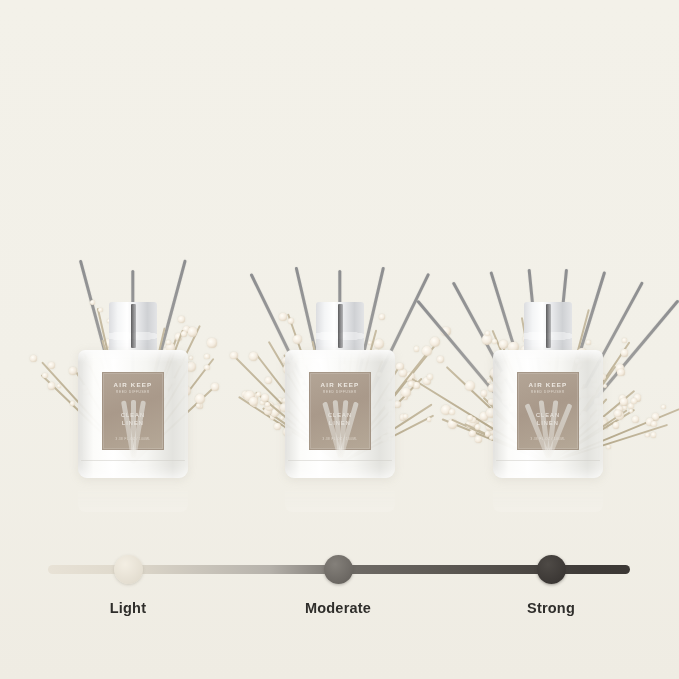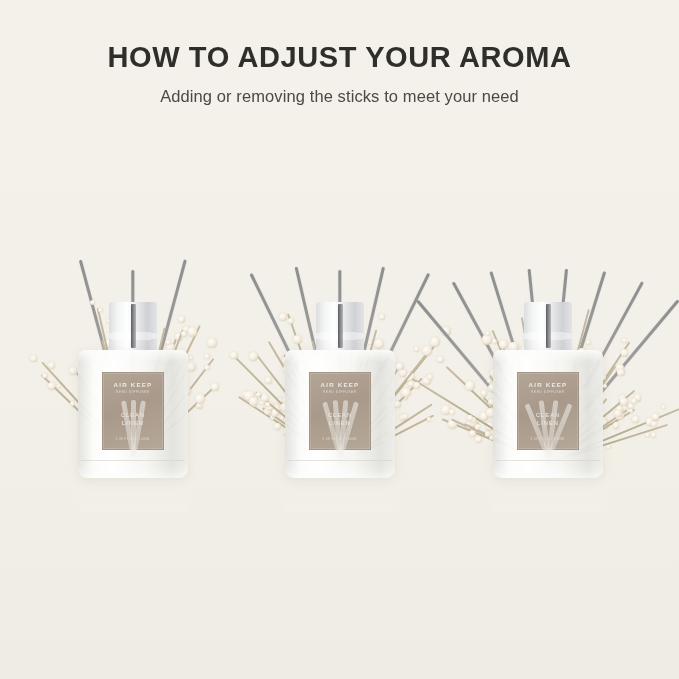--- a/index.html
+++ b/index.html
@@ -151,24 +151,20 @@
     position:absolute;top:48px;transform:translateX(-50%);
     font-size:14.5px;font-weight:bold;color:#2f2e2b;letter-spacing:.2px;
     white-space:nowrap;
   }
 </style>
 </head>
 <body>
 
 <div class="stage">
 
-  <div class="header">
-    <h1 class="title">HOW TO ADJUST YOUR AROMA</h1>
-    <p class="subtitle">Adding or removing the sticks to meet your need</p>
-  </div>
 
   <div class="products">
 
     <div class="product p0">
       <div class="reeds">
           <div class="reed" style="height: 203px; transform: translateX(-50%) rotate(-15deg);"></div>
           <div class="reed" style="height: 186px; transform: translateX(-50%) rotate(0deg);"></div>
           <div class="reed" style="height: 203px; transform: translateX(-50%) rotate(15deg);"></div>
         </div>
       <div class="flowers">
@@ -595,14 +591,23 @@
             <div class="innerreed" style="left: calc(50% - 2.5px); transform: rotate(-7.33deg);"></div>
             <div class="innerreed" style="left: calc(50% - 2.5px); transform: rotate(7.33deg);"></div>
             <div class="innerreed" style="left: calc(50% - 2.5px); transform: rotate(22deg);"></div>
           </div>
         <div class="reflection"></div>
       </div>
     </div>
 
   </div>
 
+  <div class="slider">
+    <div class="track"></div>
+  <div class="dot light" style="left: 113.5px;"></div>
+      <div class="tick-label" style="left: 128px;">Light</div>
+      <div class="dot moderate" style="left: 323.5px;"></div>
+      <div class="tick-label" style="left: 338px;">Moderate</div>
+      <div class="dot strong" style="left: 536.5px;"></div>
+      <div class="tick-label" style="left: 551px;">Strong</div>
+    </div>
 
 </div>
 
 </body></html>

